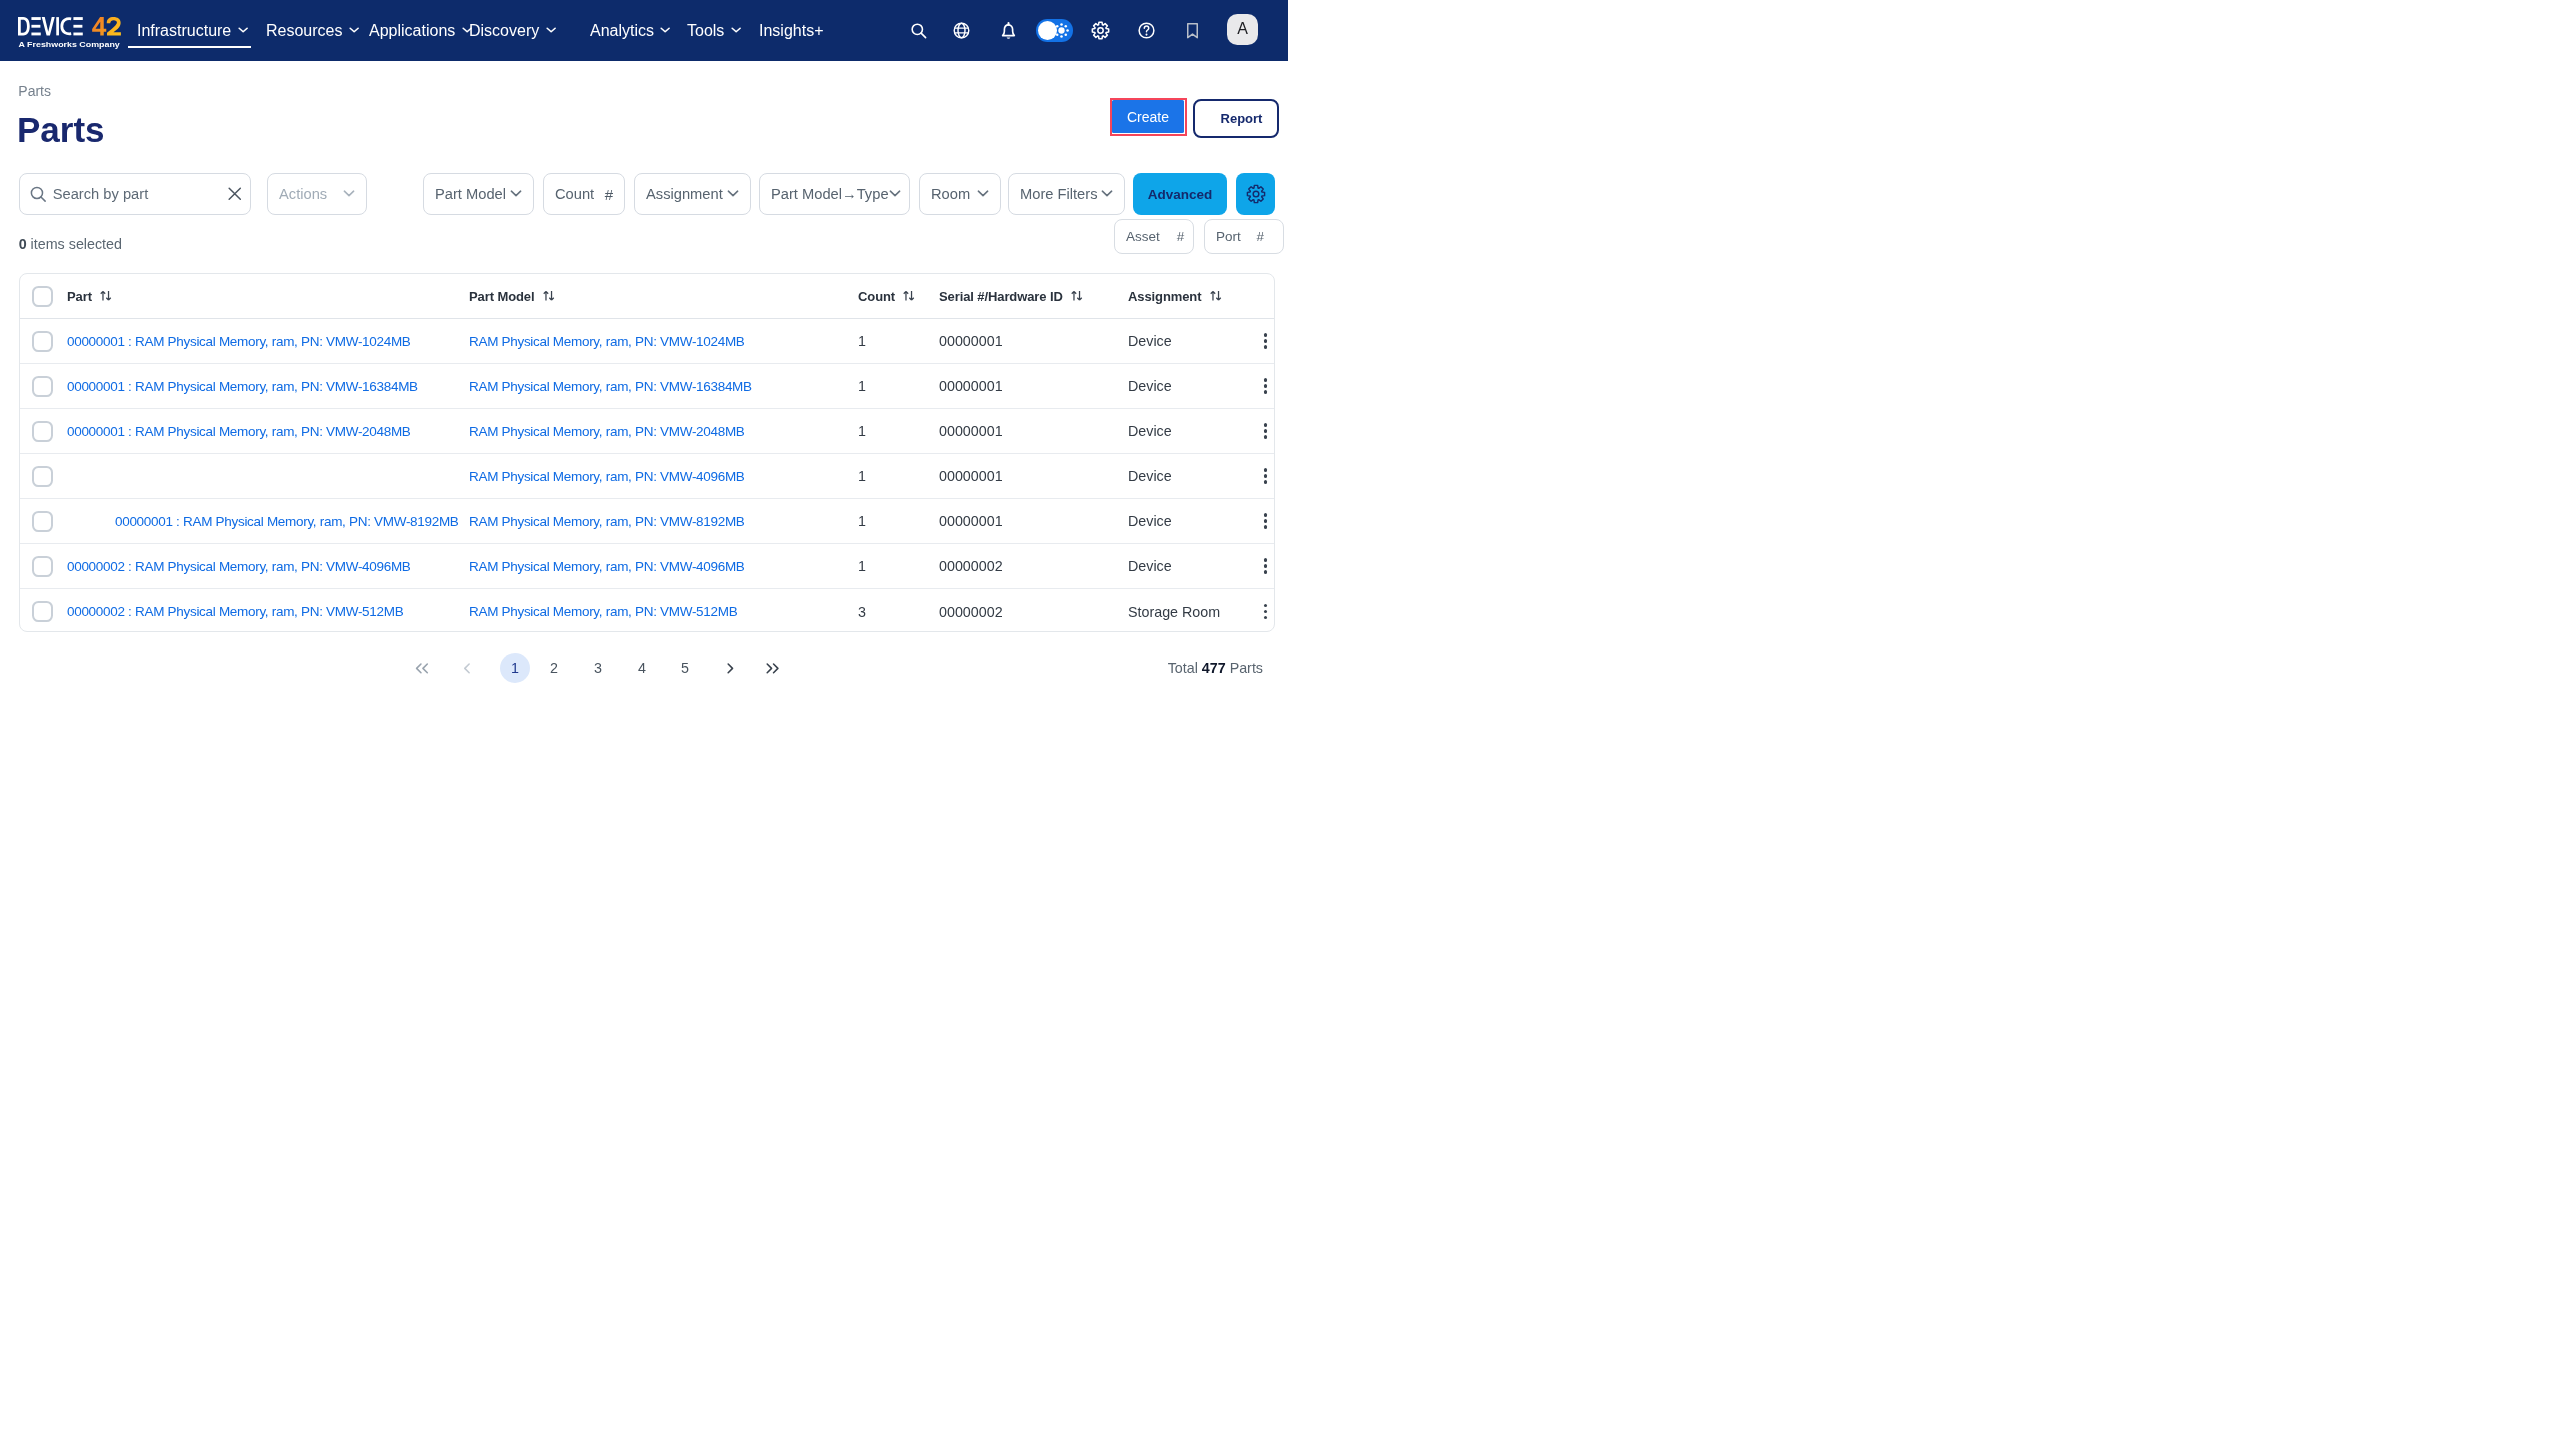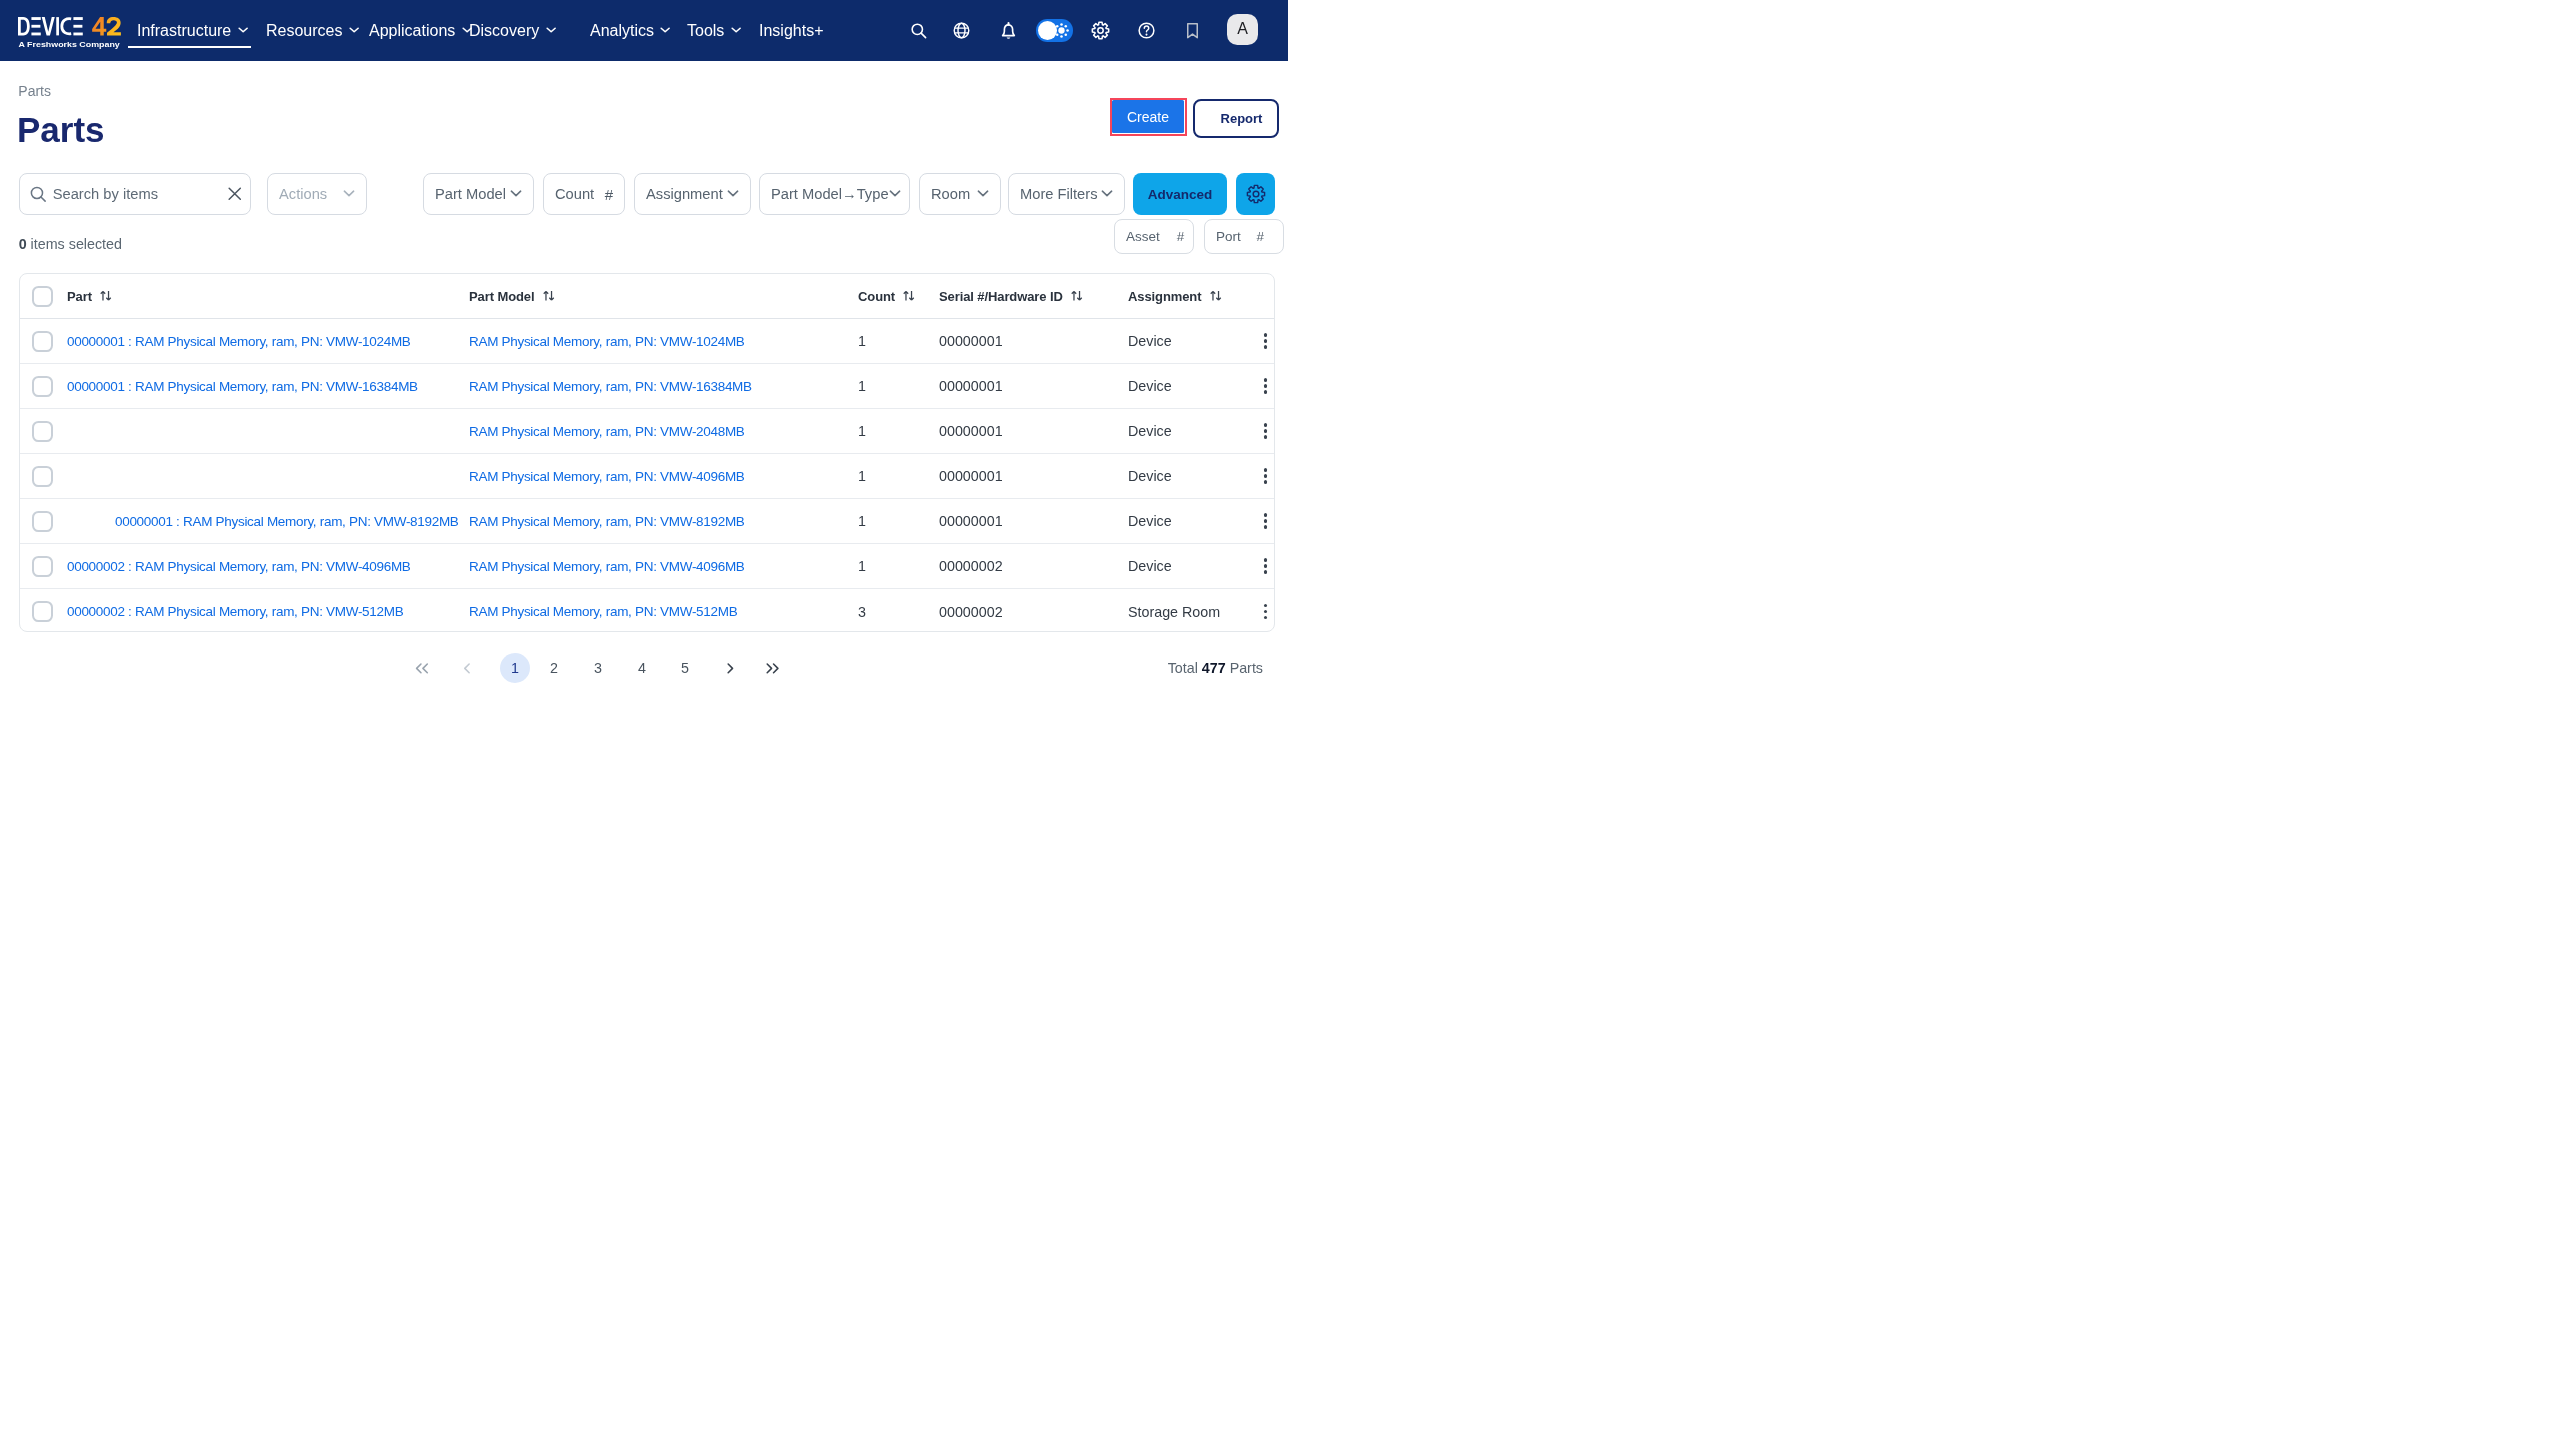--- a/index.html
+++ b/index.html
@@ -149,21 +149,21 @@
   <div class="create-wrap">
       <div class="create-btn">Create</div>
     </div>
   <div class="report-btn">Report</div>
 
   <div class="fbox" style="left:19px; width:232px;">
     <svg style="margin-left:8.8px;" width="18.3" height="18.3" viewBox="0 0 23 23" fill="none">
         <circle cx="10" cy="10" r="7" stroke="#6A7684" stroke-width="1.9"></circle>
         <path d="M15 15 L20.3 20.3" stroke="#6A7684" stroke-width="1.9" stroke-linecap="round"></path>
       </svg>
-    <span style="margin-left:5.6px; color:#5E6A76;" class="lbl">Search by items</span>
+    <span style="margin-left:5.6px; color:#5E6A76;" class="lbl">Search by part</span>
     <svg style="margin-right:8.8px;" width="13.5" height="13.5" viewBox="0 0 17 17">
         <path d="M1.5 1.5 L15.5 15.5 M15.5 1.5 L1.5 15.5" stroke="#4B5560" stroke-width="1.9" stroke-linecap="round"></path>
       </svg>
   </div>
   <div class="fbox" style="left:267px; width:100px; padding:0 11px;">
     <span class="lbl" style="color:#A0ABB6;">Actions</span>
     <svg class="chev" width="12" height="7.2" viewBox="0 0 15 9" fill="none">
         <path d="M1.7 1.5 L7.5 7 L13.3 1.5" stroke="#A8B2BC" stroke-width="2" stroke-linecap="round" stroke-linejoin="round"></path>
       </svg>
   </div>
@@ -264,20 +264,21 @@
       <div class="cell" style="left:919px;">00000001</div>
       <div class="cell" style="left:1108px;">Device</div>
       <div class="kebab">
           <i></i>
           <i></i>
           <i></i>
         </div>
     </div>
     <div class="trow">
       <span class="cbx"></span>
+      <div class="cell link" style="left:47px;">00000001 : RAM Physical Memory, ram, PN: VMW-2048MB</div>
       <div class="cell link" style="left:449px;">RAM Physical Memory, ram, PN: VMW-2048MB</div>
       <div class="cell" style="left:838px;">1</div>
       <div class="cell" style="left:919px;">00000001</div>
       <div class="cell" style="left:1108px;">Device</div>
       <div class="kebab">
           <i></i>
           <i></i>
           <i></i>
         </div>
     </div>

